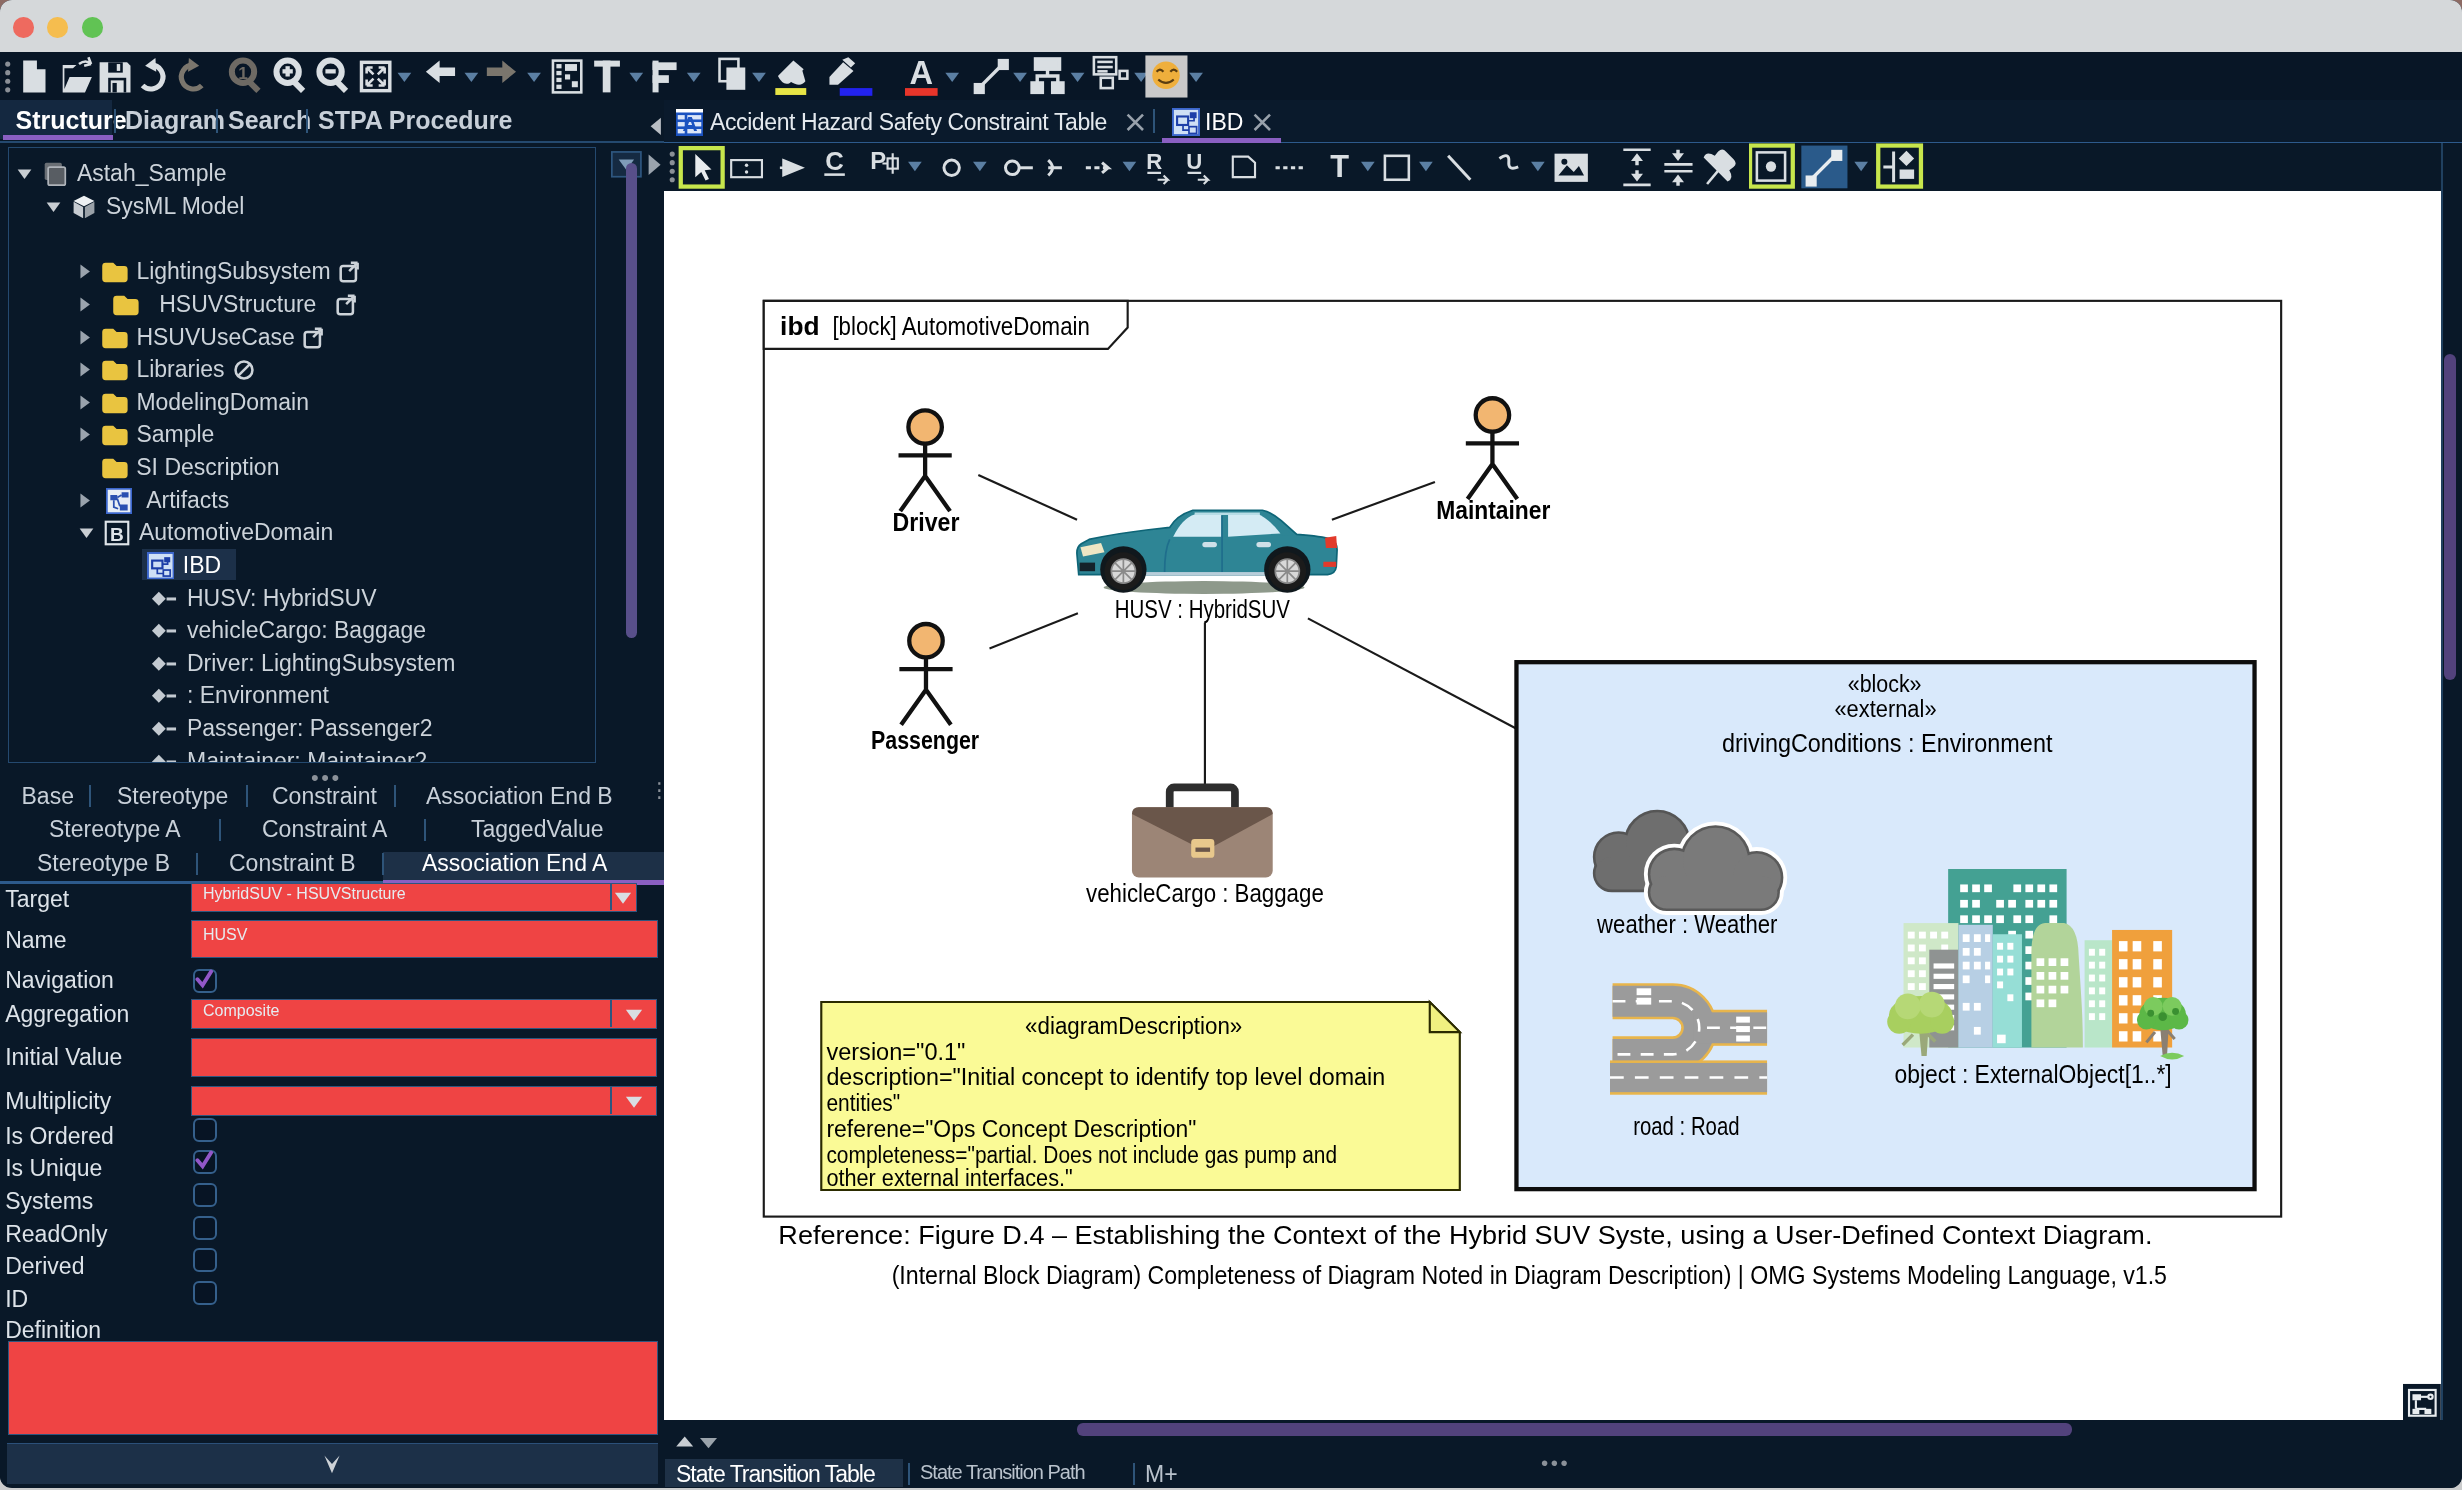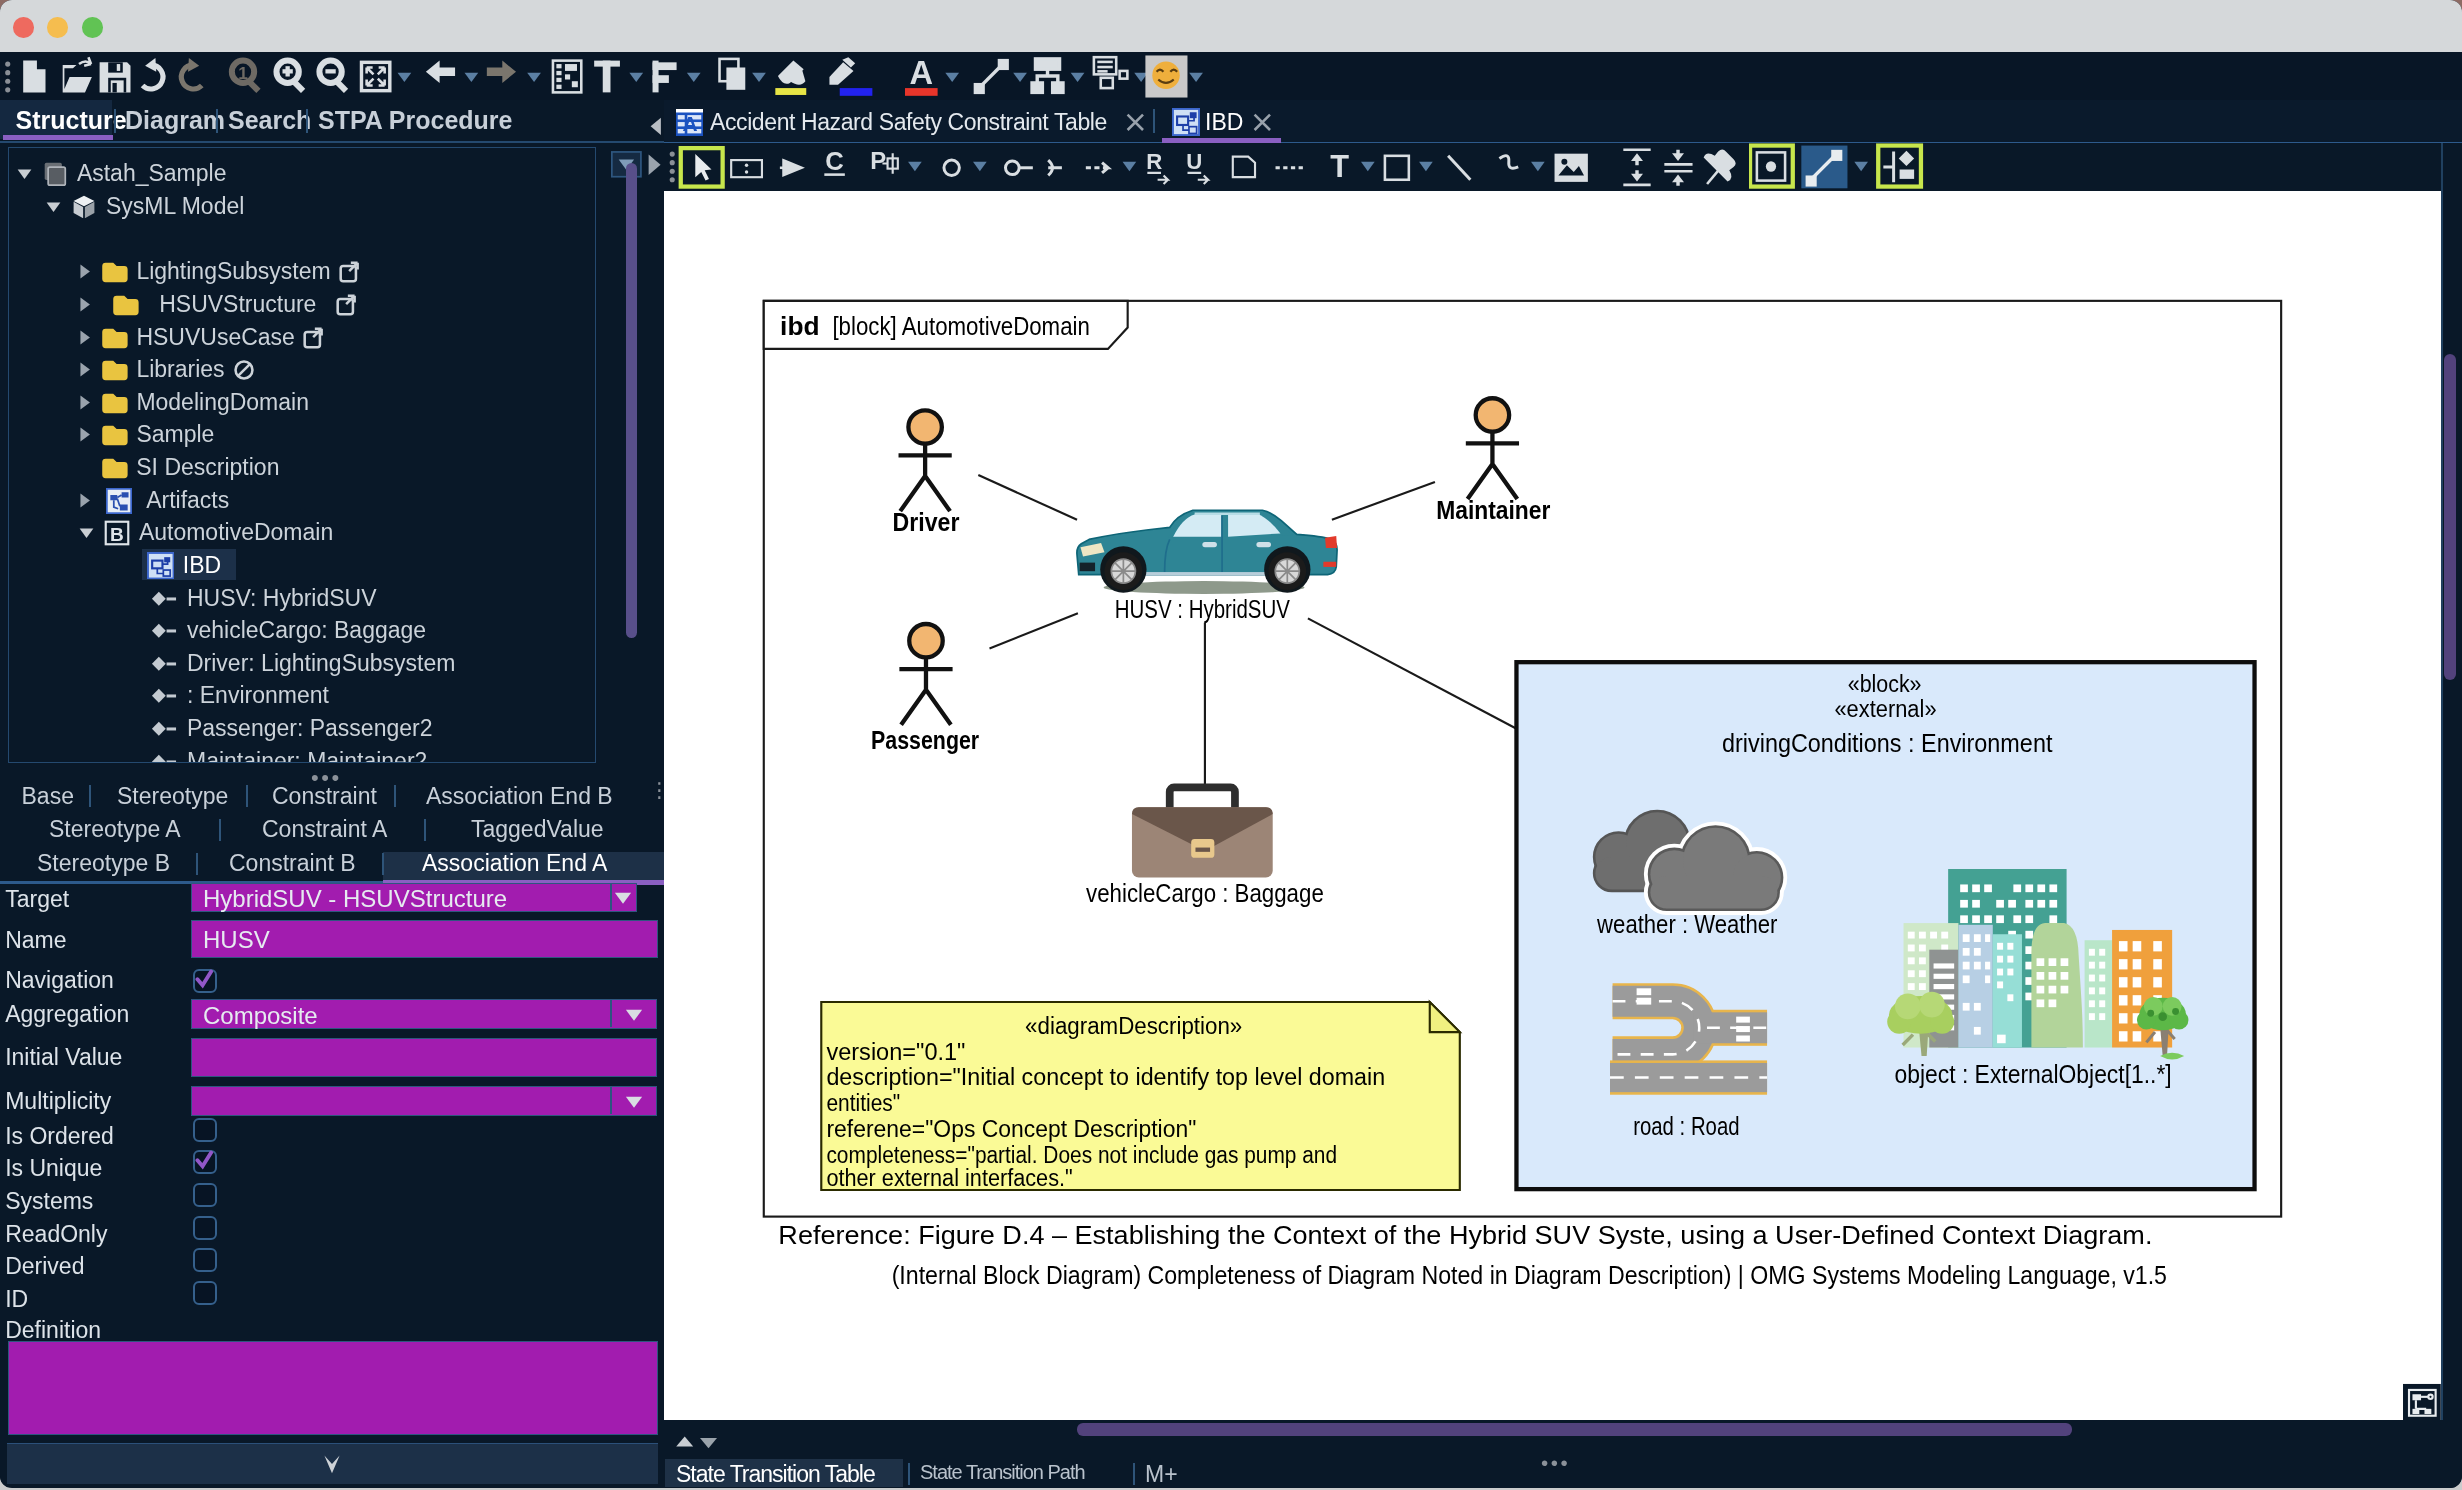--- a/index.html
+++ b/index.html
@@ -15,21 +15,21 @@
   
   #lpanel{position:absolute;left:0;top:100px;width:664px;height:1387px;background:#091828;}
   #ltabs{position:absolute;left:0;top:0;width:664px;height:43px;}
   .ltab{position:absolute;top:0;height:39px;line-height:41px;font-size:25px;color:#c7cfd8;font-weight:bold;}
   .lsep{position:absolute;top:8.6px;width:1.7px;height:24px;background:#2e5479;}
   #tree{position:absolute;left:7.7px;top:47px;width:588px;height:616px;border:1.7px solid #24496f;box-sizing:border-box;overflow:hidden;}
   .trow{position:absolute;left:0;width:100%;height:33px;display:flex;align-items:center;font-size:23px;color:#ccd3da;white-space:nowrap;}
   
   .ptab{position:absolute;font-size:23px;color:#c8d0d9;}
   .plab{position:absolute;left:5.2px;font-size:23px;color:#dde3e9;}
-  .pinput{position:absolute;left:191px;border:1.7px solid #2e567f;box-sizing:border-box;background:#a21caf;color:#e6ebf0;font-size:24px;}
+  .pinput{position:absolute;left:191px;border:1.7px solid #2e567f;box-sizing:border-box;background:#ef4444;color:#e6ebf0;font-size:16px;}
   .pcheck{position:absolute;left:193px;width:24px;height:24px;border:2.6px solid #35608c;border-radius:6px;box-sizing:border-box;background:#071424;}
   
   #dtabbar{position:absolute;left:664px;top:100px;width:1799px;height:43px;background:#0a1a2c;border-bottom:1.7px solid #2d5a8c;box-sizing:border-box;}
   #dtoolbar{position:absolute;left:664px;top:143px;width:1799px;height:47px;background:#091828;}
   #canvas{position:absolute;left:664px;top:191px;width:1777px;height:1229px;background:#ffffff;}
   #rscroll{position:absolute;left:2441px;top:143px;width:21.5px;height:1277px;background:#091828;}
   #bottombar{position:absolute;left:664px;top:1420px;width:1799px;height:68px;background:#091828;}
 </style>
 </head>
 <body>

